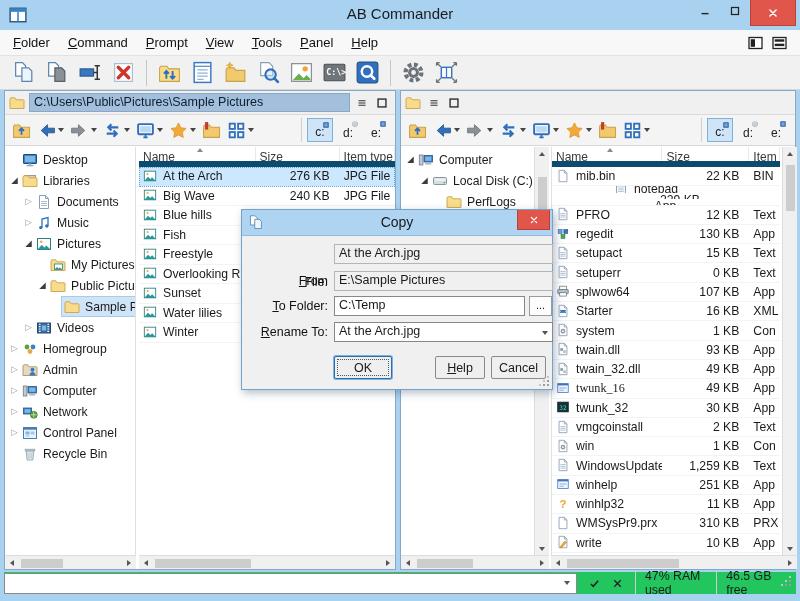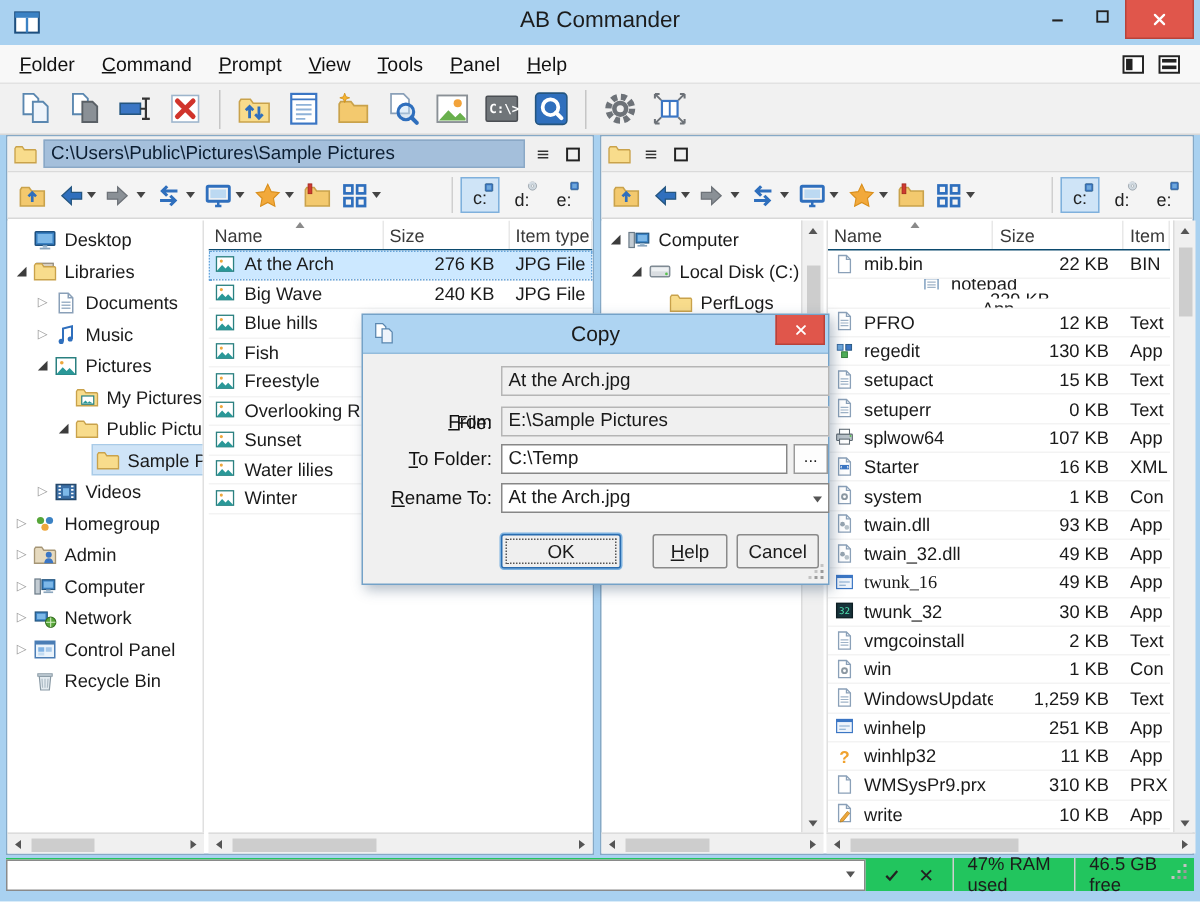--- a/index.html
+++ b/index.html
@@ -61,21 +61,21 @@
 .tw.open{color:#3c3c3c}
 .tinner{display:flex;align-items:center;height:19px;padding:0 2px}
 .trow.sel .tinner{background:#cfe4f7;outline:1px solid #a9cbe8}
 .ticon{width:17px;height:16px;flex:none;margin-right:4px}
 .ticon svg{width:16px;height:16px}
 .tlabel{font-size:12.2px}
 
 .list{position:absolute;top:0;bottom:14px;overflow:hidden;background:#fff}
 #panelL .list{left:134px;right:0}
 #panelR .list{left:150px;right:15px;border-left:1px solid #e0e0e0}
-.lheaders{height:20px;border-bottom:1px solid #0c4a6e;display:flex}
+.lheaders{height:20px;border-bottom:6px solid #0c4a6e;display:flex}
 .lh{font-size:12px;color:#3a3a3a;padding:3px 4px 0;border-right:1px solid #e8e8e8;position:relative;white-space:nowrap;overflow:hidden}
 .sortup{position:absolute;top:1px;left:50%;width:0;height:0;border-left:3px solid transparent;border-right:3px solid transparent;border-bottom:4px solid #8a8a8a}
 .lrow{display:flex;align-items:center;border-bottom:1px solid #f3f3f3}
 .lrow.sel{background:#cce8ff;outline:1px dotted #67a4d9;outline-offset:-1px}
 .lc{white-space:nowrap;overflow:hidden;font-size:12.2px;padding:0 4px}
 .lc.name{display:flex;align-items:center;padding-left:2px}
 .lc.size{text-align:right;padding-right:10px}
 .fic{width:16px;height:15px;margin:0 4px 0 2px;flex:none}
 .fic svg{width:14px;height:14px}
 
@@ -1283,21 +1283,21 @@
     <div class="dbody">
         <div class="dlabel" style="top: 11px; margin-top: 28px;">File:</div>
         <div class="dfield ro" style="top: 8px;">At the Arch.jpg</div>
         <div class="dlabel" style="top: 38px;"><u>F</u>rom</div>
         <div class="dfield ro" style="top: 35px;">E:\Sample Pictures</div>
         <div class="dlabel" style="top: 63px;"><u>T</u>o Folder:</div>
         <div class="dfield ed" style="top: 60px; width: 191px;">C:\Temp</div>
         <div class="dbrowse" style="top: 60px;">...</div>
         <div class="dlabel" style="top: 89px;"><u>R</u>ename To:</div>
         <div class="dfield ed" style="top: 86px; width: 219px; padding-right: 18px;">At the Arch.jpg<span class="dcombo-arr tri d"></span></div>
-        <div class="dbtn def" style="left: 92px; width: 80px;">
+        <div class="dbtn def" style="left: 92px; width: 58px;">
           <span>OK</span>
           <span class="focusring"></span>
         </div>
         <div class="dbtn" style="left: 193px; width: 50px;">
           <span><u>H</u>elp</span>
         </div>
         <div class="dbtn" style="left: 249px; width: 55px;">
           <span>Cancel</span>
         </div>
       </div>

